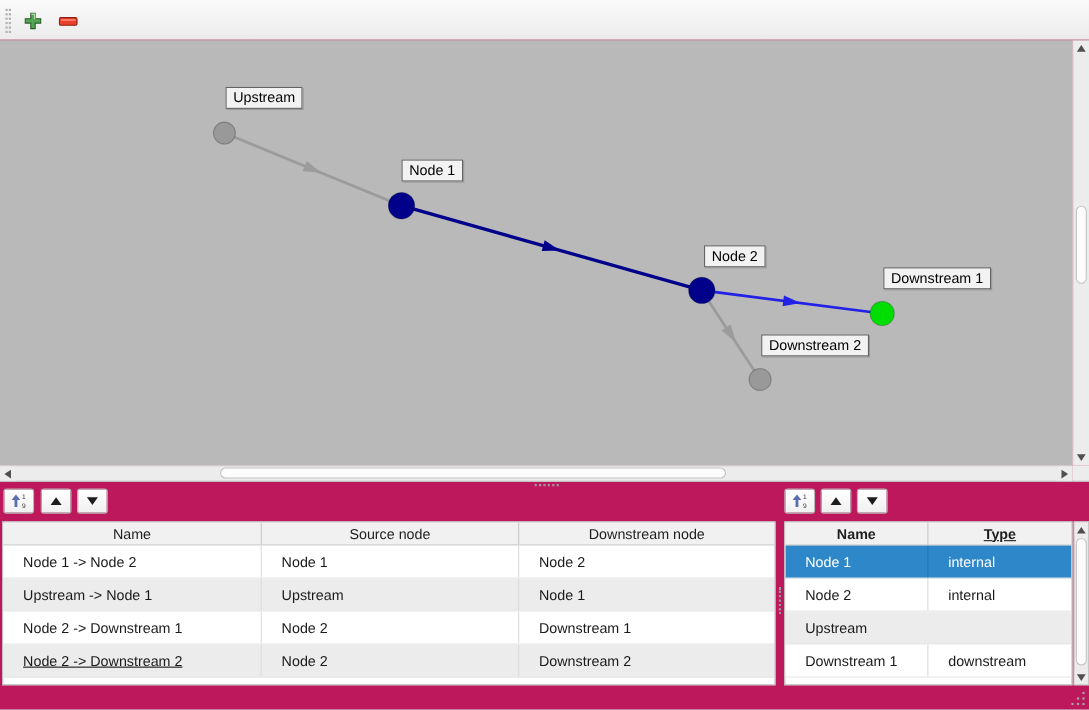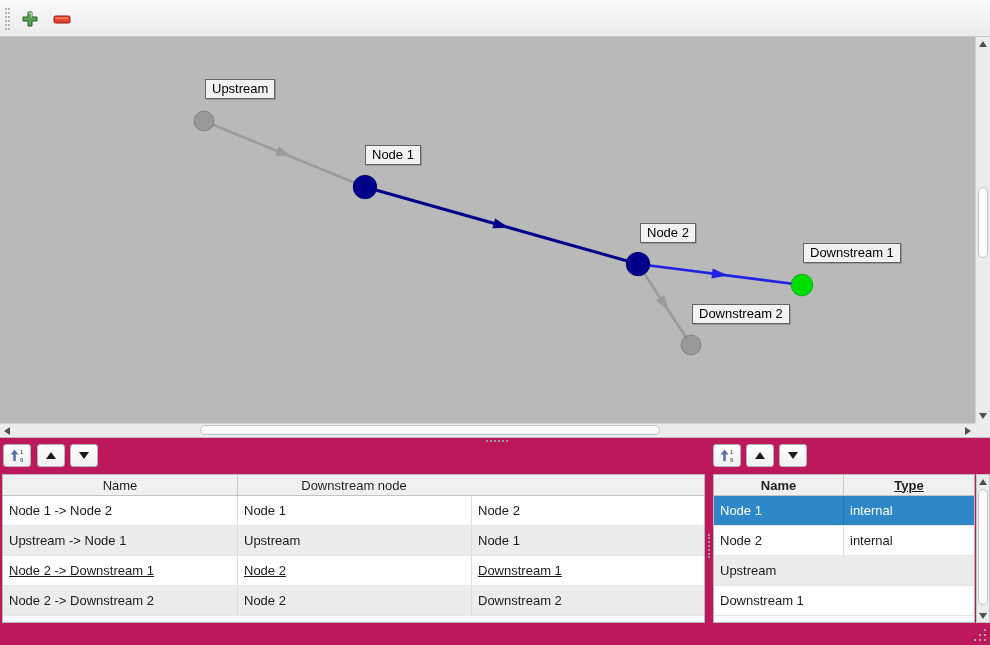--- a/index.html
+++ b/index.html
@@ -50,21 +50,21 @@
     background:linear-gradient(#ffffff,#f0f0f0); border:1px solid #b5b5b5; border-radius:3px; }
   .tri-up-black   { width:0; height:0; border-left:5px solid transparent; border-right:5px solid transparent; border-bottom:7px solid #1c1c1c; }
   .tri-down-black { width:0; height:0; border-left:5px solid transparent; border-right:5px solid transparent; border-top:7px solid #1c1c1c; }
 
   
   .grid-table { position:absolute; top:474px; background:#fff; border:1px solid #b9b9b9; overflow:hidden; }
   .thead { display:flex; height:21px; background:#f1f1f1; border-bottom:1px solid #c3c3c3; }
   .th { display:flex; align-items:center; justify-content:center; border-right:1px solid #c9c9c9; color:#1e1e1e;text-align:center; }
   .th:last-child { border-right:none; }
   .tr { display:flex; height:30px; border-bottom:1px solid #e6e6e6; }
-  .td { display:flex; align-items:center; padding-left:6px; border-right:1px solid #dcdcdc; overflow:hidden; white-space:nowrap; }
+  .td { display:flex; align-items:center; padding-left:18px; border-right:1px solid #dcdcdc; overflow:hidden; white-space:nowrap; }
   .td:last-child { border-right:none; }
   .tr.selected .td { border-right-color:#2676b4; }
   #edge-table { left:2px; width:703px; height:149px; }
   #node-table { left:713px; width:262px; height:149px; }
   #node-table .th { font-weight:bold; }
 
   
   #ntscroll { position:absolute; left:976px; top:474px; width:14px; height:149px; background:#ececec; border:1px solid #c6c6c6; }
   #ntscroll .sb-arrow { left:0; width:12px; height:13px; }
   #ntthumb { left:1px; width:10px; top:14px; height:116px; }
@@ -168,39 +168,40 @@
   <div class="mini-btn" style="left:746px;">
       <div class="tri-up-black"></div>
     </div>
   <div class="mini-btn" style="left:779px;">
       <div class="tri-down-black"></div>
     </div>
 
   <div id="edge-table" class="grid-table">
       <div class="thead">
         <div class="th" style="width: 235px;">Name</div>
+        <div class="th" style="width: 234px;">Source node</div>
         <div class="th" style="width: 232px;">Downstream node</div>
       </div>
       <div class="tr" style="background: rgb(255, 255, 255);">
         <div class="td" style="width: 235px;">Node 1 -&gt; Node 2</div>
         <div class="td" style="width: 234px;">Node 1</div>
         <div class="td" style="width: 232px;">Node 2</div>
       </div>
       <div class="tr" style="background: rgb(236, 236, 236);">
         <div class="td" style="width: 235px; text-align: right;">Upstream -&gt; Node 1</div>
         <div class="td" style="width: 234px;">Upstream</div>
         <div class="td" style="width: 232px;">Node 1</div>
       </div>
-      <div class="tr" style="background: rgb(255, 255, 255); text-decoration: underline;">
+      <div class="tr" style="background: rgb(255, 255, 255);">
         <div class="td" style="width: 235px;">Node 2 -&gt; Downstream 1</div>
         <div class="td" style="width: 234px;">Node 2</div>
         <div class="td" style="width: 232px;">Downstream 1</div>
       </div>
       <div class="tr" style="background: rgb(236, 236, 236);">
-        <div class="td" style="width: 235px;">Node 2 -&gt; Downstream 2</div>
+        <div class="td" style="width: 235px; text-decoration: underline;">Node 2 -&gt; Downstream 2</div>
         <div class="td" style="width: 234px;">Node 2</div>
         <div class="td" style="width: 232px;">Downstream 2</div>
       </div>
     </div>
 
   <div id="tables-handle"></div>
 
   <div id="node-table" class="grid-table">
       <div class="thead">
         <div class="th" style="width: 130px;">Name</div>
@@ -212,20 +213,21 @@
       </div>
       <div class="tr" style="background: rgb(255, 255, 255);">
         <div class="td" style="width: 130px;">Node 2</div>
         <div class="td" style="width: 130px;">internal</div>
       </div>
       <div class="tr" style="background: rgb(236, 236, 236);">
         <div class="td" style="width: 130px;">Upstream</div>
       </div>
       <div class="tr" style="background: rgb(255, 255, 255);">
         <div class="td" style="width: 130px;">Downstream 1</div>
+        <div class="td" style="width: 130px;">downstream</div>
       </div>
     </div>
 
   <div id="ntscroll">
     <div class="sb-arrow" style="top:0;">
         <div class="scroll-tri-up"></div>
       </div>
     <div class="sb-thumb" id="ntthumb"></div>
     <div class="sb-arrow" style="bottom:0;">
         <div class="scroll-tri-down"></div>

